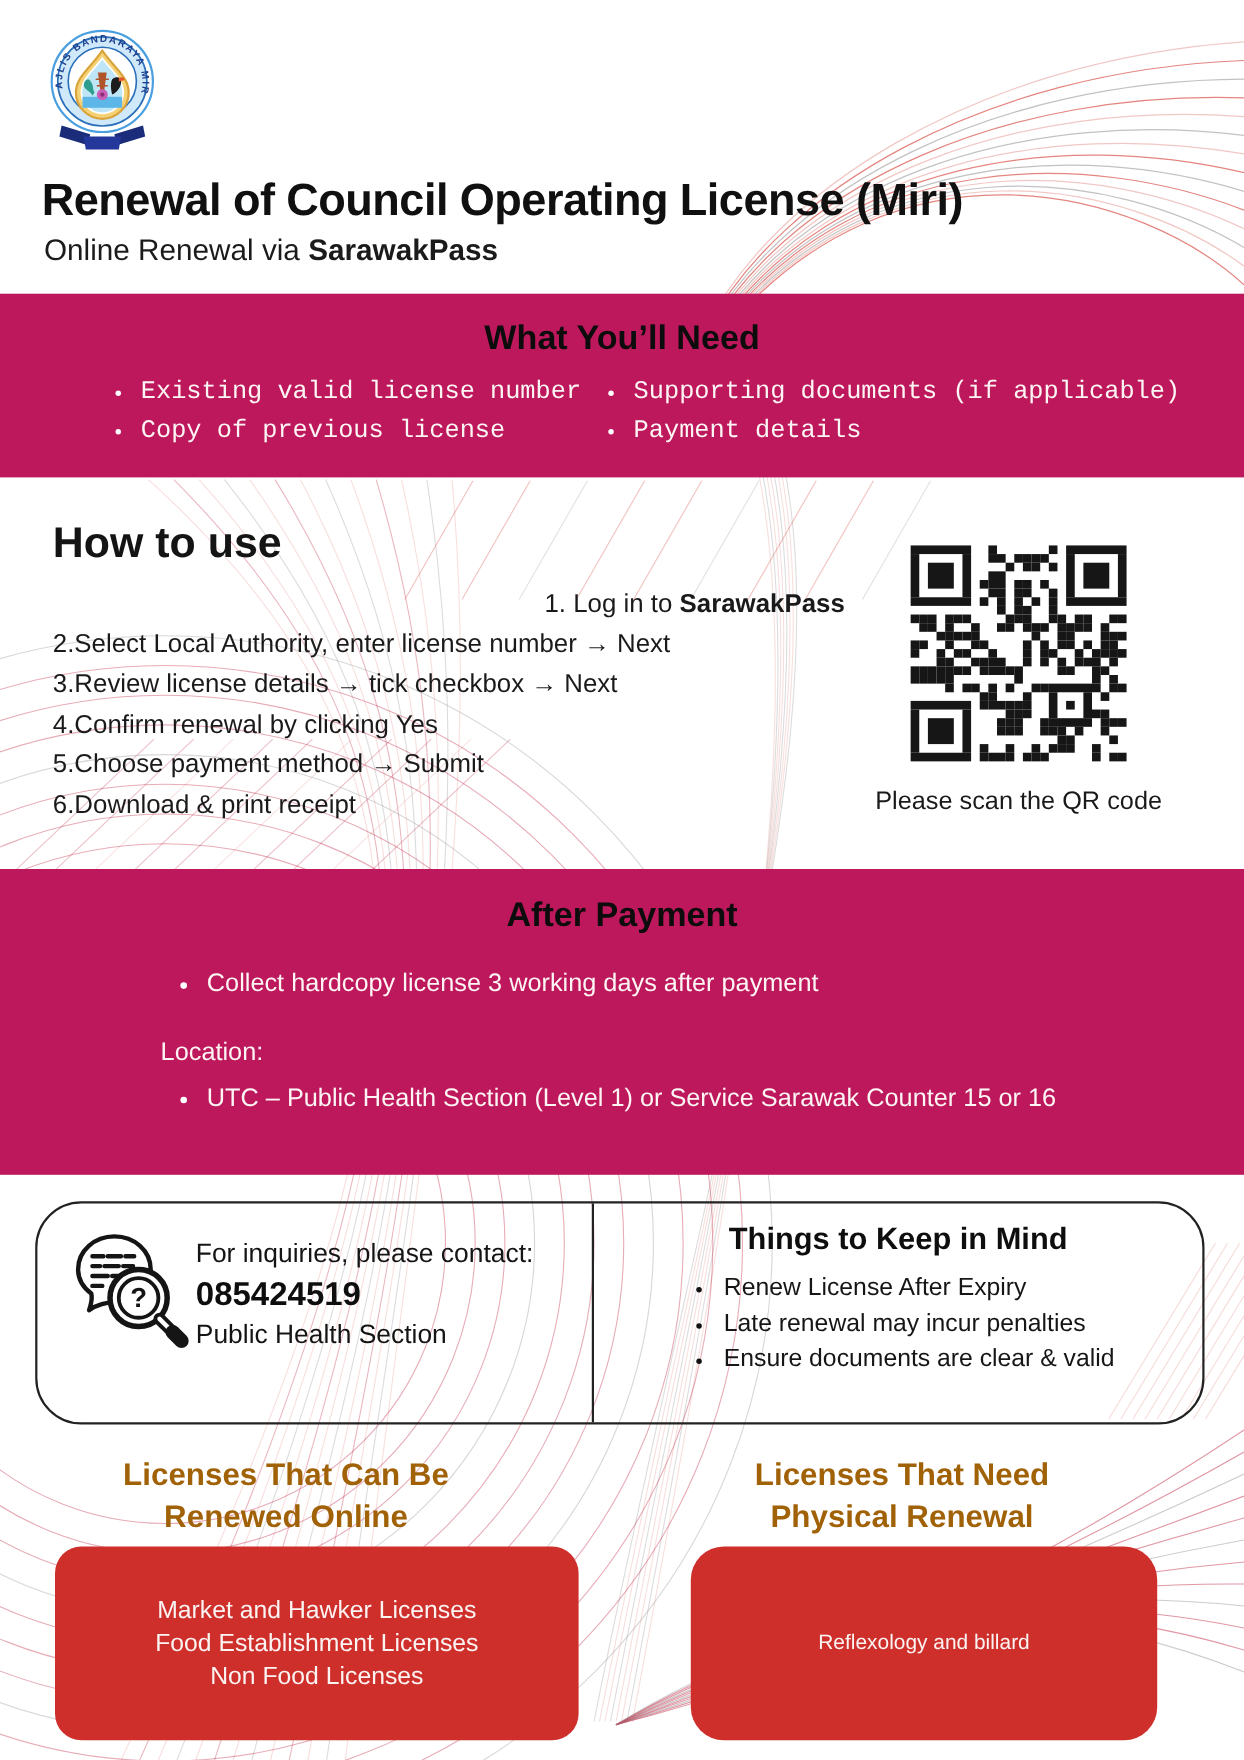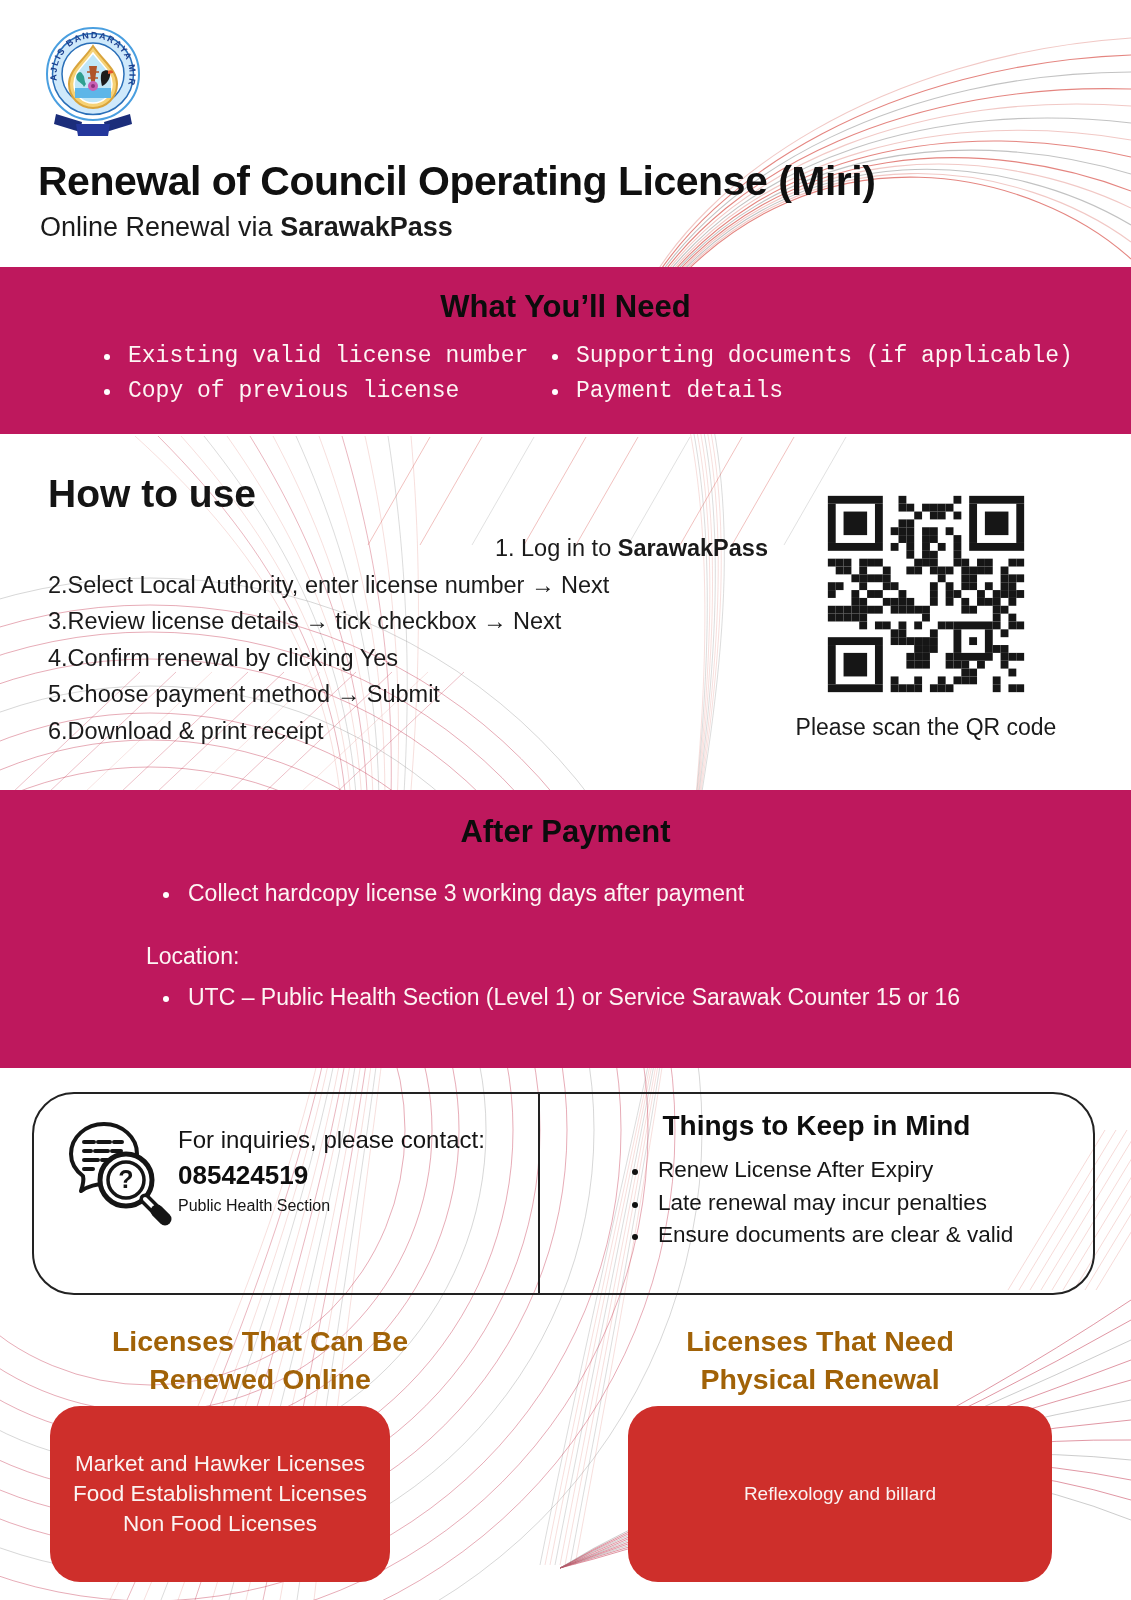--- a/index.html
+++ b/index.html
@@ -51,36 +51,36 @@
   
   .info-box {
     left:32px; top:1092px; width:1063px; height:203px;
     border:2px solid #222; border-radius:42px; display:flex; background:transparent;
   }
   .box-left { width:506px; border-right:2px solid #222; position:relative; }
   .box-right { flex:1; position:relative; }
   .contact-icon { position:absolute; left:28px; top:22px; width:112px; height:122px; }
   .contact-text { position:absolute; left:144px; top:32px; width:350px; }
   .contact-text .c1 { font-size:24px; color:#141414; }
-  .contact-text .c2 { font-size:26px; font-weight:700; margin-top:6px; color:#0e0e0e; }
-  .contact-text .c3 { font-size:16px; margin-top:6px; color:#141414; }
+  .contact-text .c2 { font-size:30px; font-weight:700; margin-top:6px; color:#0e0e0e; }
+  .contact-text .c3 { font-size:24px; margin-top:6px; color:#141414; }
   .box-right h2 { text-align:center; margin-top:16px; font-size:28px; font-weight:800; color:#0e0e0e; }
   .box-right ul { list-style:disc; margin:12px 0 0 86px; padding-left:24px; }
   .box-right li { font-size:22.5px; line-height:32.5px; color:#161616; padding-left:8px; }
   .box-right li::marker { color:#111; font-size:19px; }
 
   
   .col-head { top:1322px; width:400px; text-align:center; font-size:28.5px; font-weight:800; line-height:38px; color:#a16207; }
   .col-head-left { left:60px; }
   .col-head-right { left:620px; }
   .red-card {
     top:1406px; height:176px; background:#ce2f2b; border-radius:30px;
     display:flex; flex-direction:column; justify-content:center; align-items:center; text-align:center;
   }
-  .red-card-left { left:50px; width:340px; }
+  .red-card-left { left:50px; width:476px;border-radius:24px; }
   .red-card-right { left:628px; width:424px; }
   .red-card .line { font-size:22.5px; line-height:30px; color:#fbf3f2; }
   .red-card-right .line { font-size:19px; }
 </style>
 </head>
 <body>
 
 <div id="page">
 
   <svg id="decor" width="1131" height="1600" viewBox="0 0 1131 1600">

